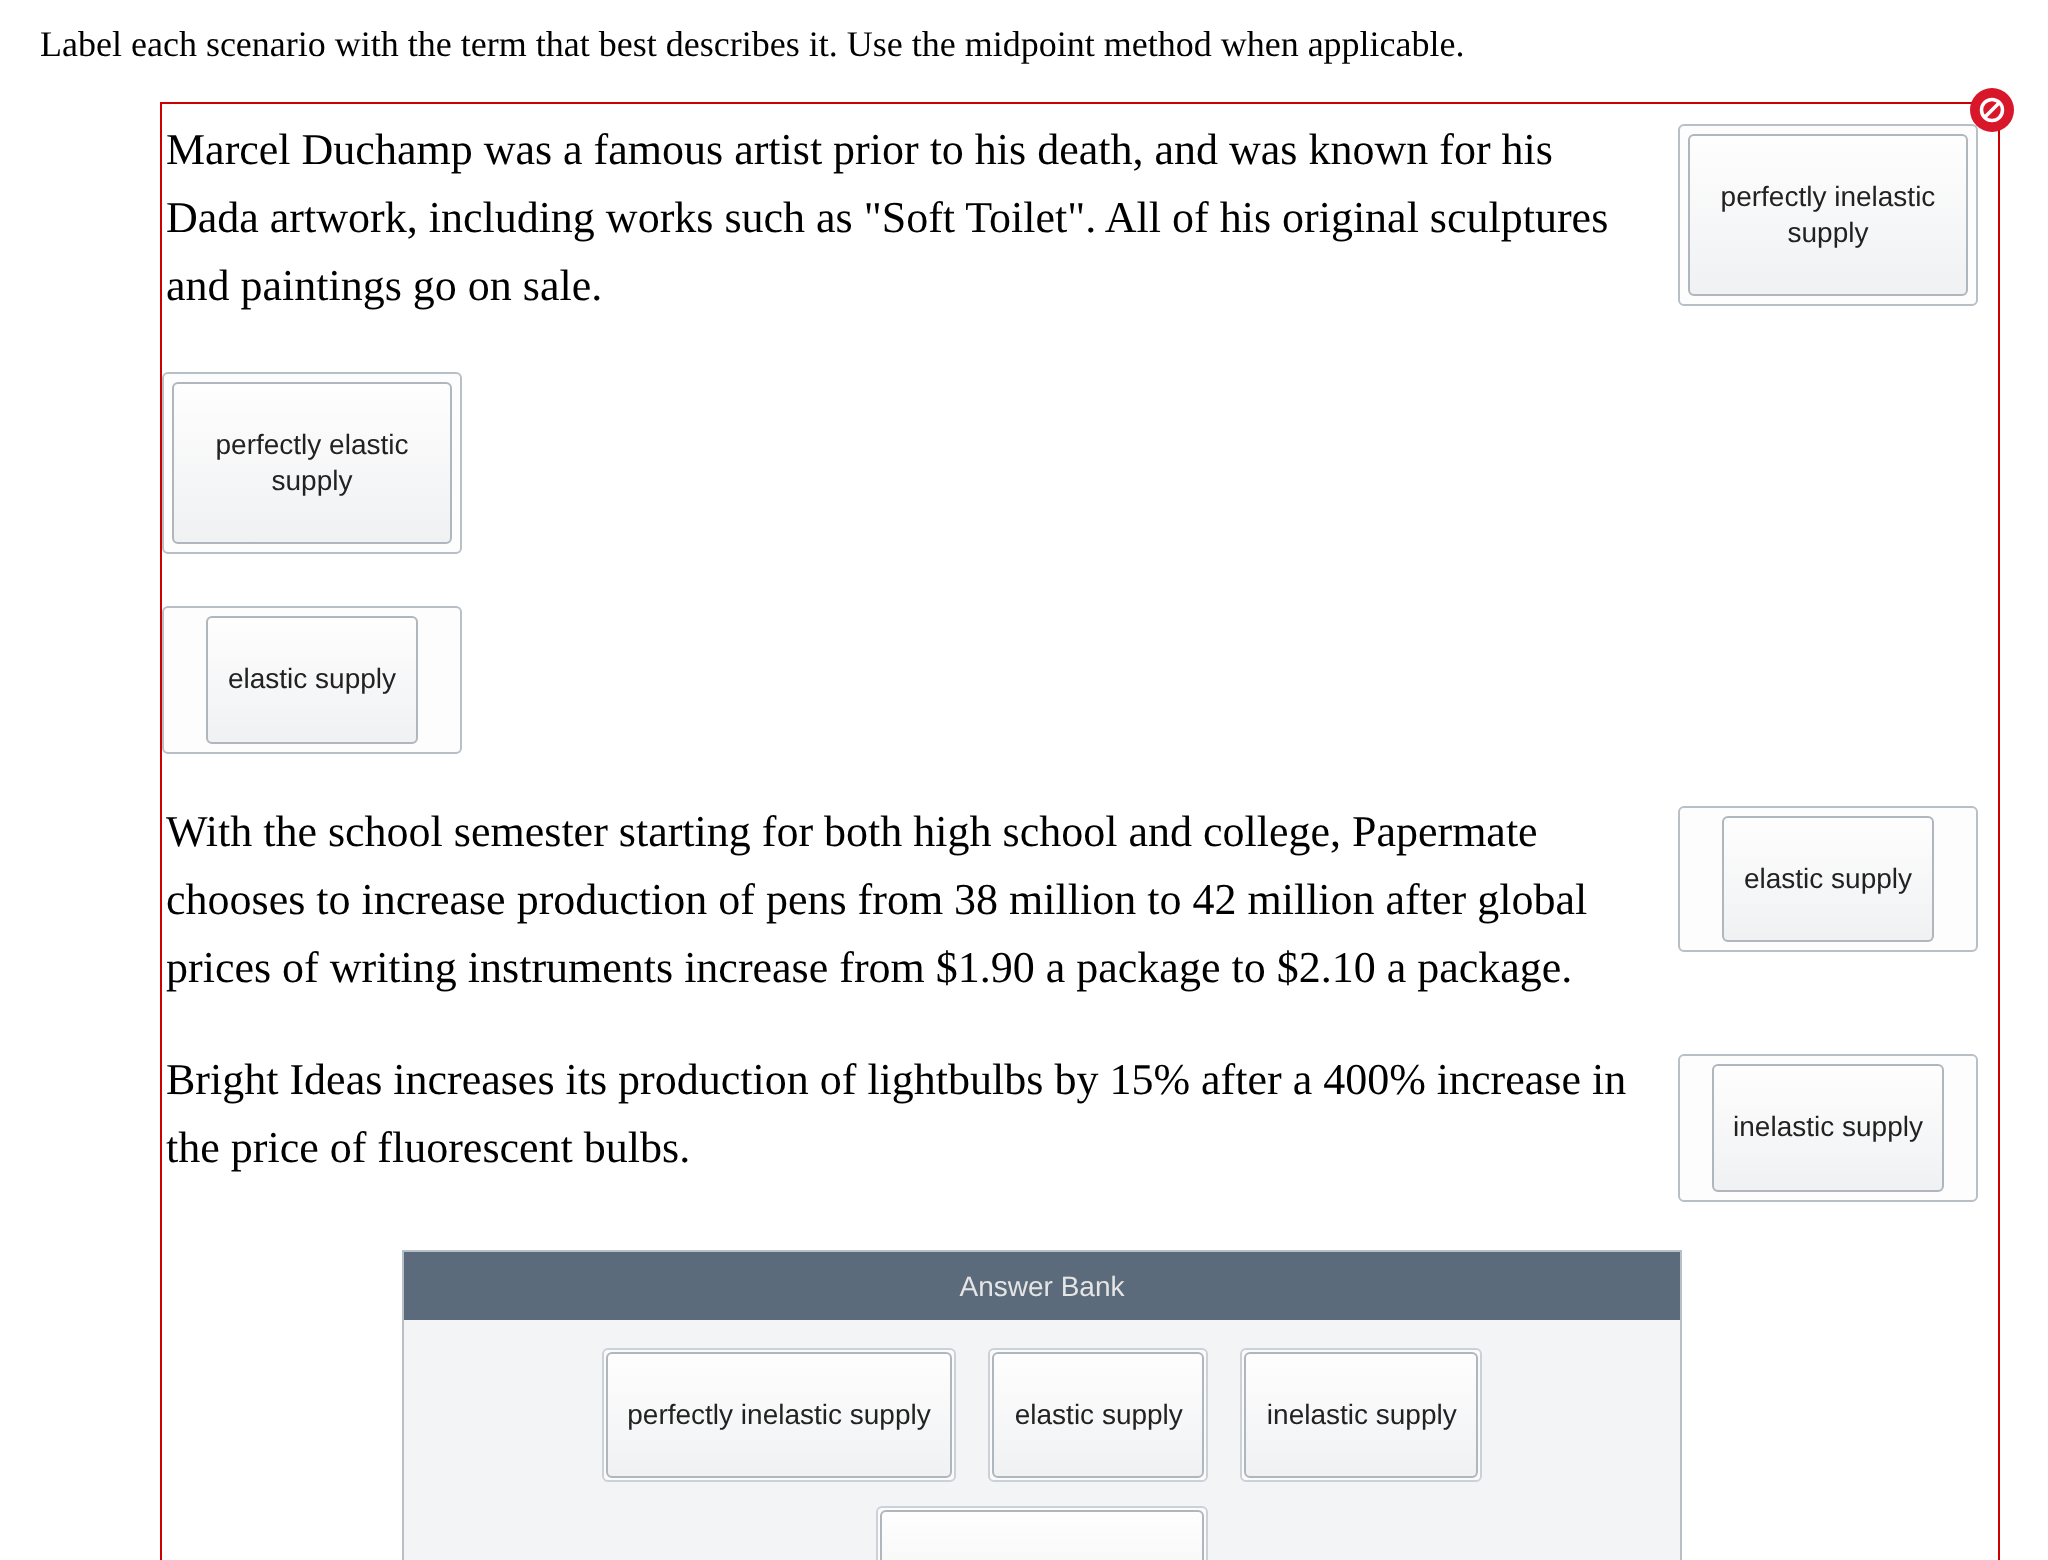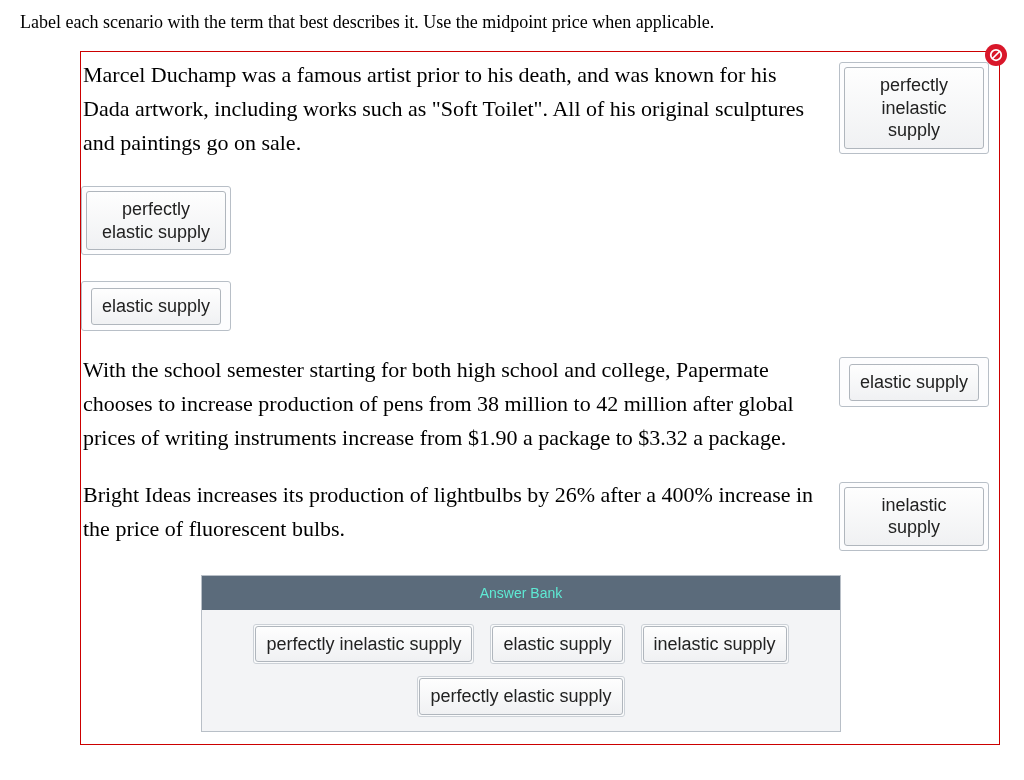--- a/index.html
+++ b/index.html
@@ -60,36 +60,36 @@
     margin-top: 4px;
   }
   .chip {
     display: inline-flex;
     align-items: center;
     justify-content: center;
     text-align: center;
     border: 1px solid #b0b6bd;
     border-radius: 3px;
     background: linear-gradient(#fefefe, #f0f1f3);
-    font-size: 18px;
+    font-size: 14px;
     font-family: Arial, Helvetica, sans-serif;
     color: #222;
-    padding: 6px 10px;
+    padding: 22px 10px;
     line-height: 1.25;
     cursor: move;
   }
   .chip.tall { min-height: 38px; }
   .answer-bank-wrap {
     margin: 8px 60px 12px 120px;
     width: 640px;
     border: 1px solid #b8bfc7;
   }
   .answer-bank-header {
     background: #5b6b7b;
-    color: #5eead4;
+    color: #e5e5e5;
     font-family: Arial, Helvetica, sans-serif;
     font-size: 14px;
     text-align: center;
     padding: 9px 0;
   }
   .answer-bank-body {
     background: #f3f4f6;
     padding: 14px 12px 14px 12px;
     display: flex;
     flex-wrap: wrap;
@@ -99,21 +99,21 @@
   .bank-chip-wrap {
     border: 1px solid #ccd1d7;
     border-radius: 3px;
     padding: 1px;
     background: #fafbfc;
   }
 </style>
 </head>
 <body>
 
-<div class="instruction">Label each scenario with the term that best describes it. Use the midpoint price when applicable.</div>
+<div class="instruction">Label each scenario with the term that best describes it. Use the midpoint method when applicable.</div>
 
 <div class="exercise-box">
 
   <div class="badge">
     <svg viewBox="0 0 24 24" fill="none" stroke="#fff" stroke-width="3">
       <circle cx="12" cy="12" r="9"></circle>
       <line x1="6" y1="18" x2="18" y2="6"></line>
     </svg>
   </div>
 
@@ -130,28 +130,28 @@
     </div>
   </div>
 
   <div class="scenario-row">
     <div class="drop-zone">
       <div class="chip">elastic supply</div>
     </div>
   </div>
 
   <div class="scenario-row">
-    <div class="scenario-text">With the school semester starting for both high school and college, Papermate chooses to increase production of pens from 38 million to 42 million after global prices of writing instruments increase from $1.90 a package to $3.32 a package.</div>
+    <div class="scenario-text">With the school semester starting for both high school and college, Papermate chooses to increase production of pens from 38 million to 42 million after global prices of writing instruments increase from $1.90 a package to $2.10 a package.</div>
     <div class="drop-zone">
       <div class="chip">elastic supply</div>
     </div>
   </div>
 
   <div class="scenario-row">
-    <div class="scenario-text">Bright Ideas increases its production of lightbulbs by 26% after a 400% increase in the price of fluorescent bulbs.</div>
+    <div class="scenario-text">Bright Ideas increases its production of lightbulbs by 15% after a 400% increase in the price of fluorescent bulbs.</div>
     <div class="drop-zone">
       <div class="chip">inelastic supply</div>
     </div>
   </div>
 
   <div class="answer-bank-wrap">
     <div class="answer-bank-header">Answer Bank</div>
     <div class="answer-bank-body">
       <span class="bank-chip-wrap"><span class="chip">perfectly inelastic supply</span></span>
       <span class="bank-chip-wrap"><span class="chip">elastic supply</span></span>

